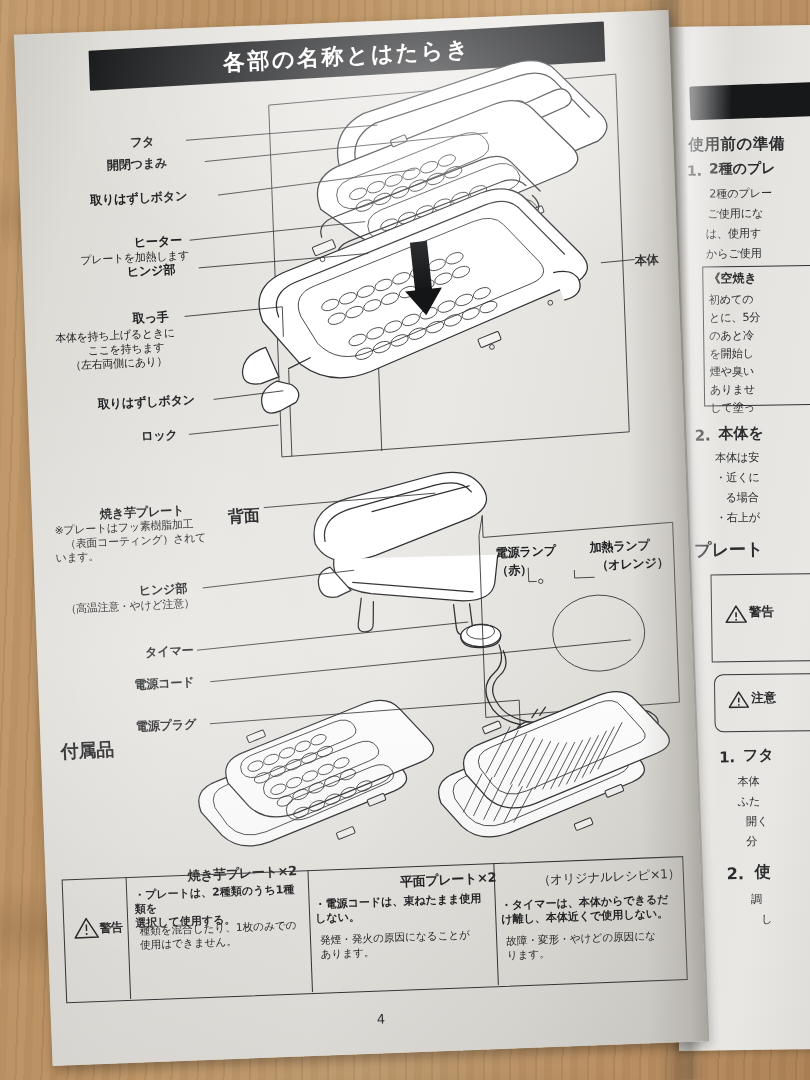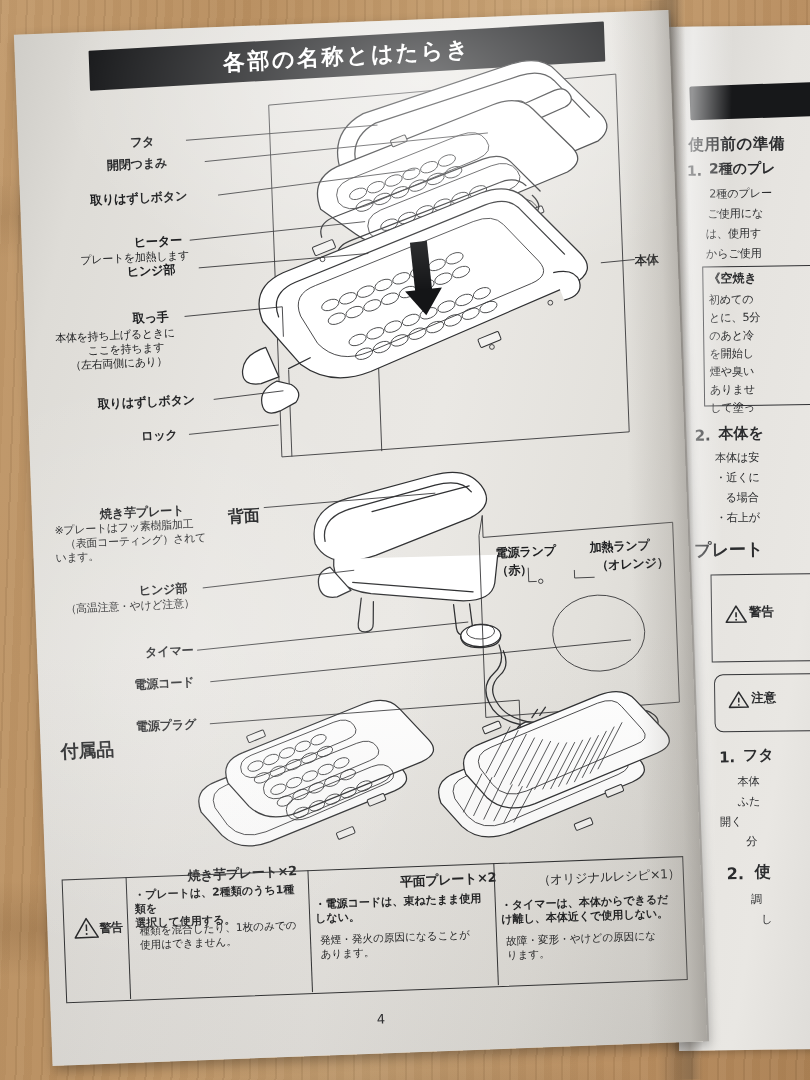--- a/index.html
+++ b/index.html
@@ -173,21 +173,21 @@
       <polygon points="11,2 21,18 1,18" fill="none" stroke="#2b2c2e" stroke-width="1.6" stroke-linejoin="round"></polygon>
       <line x1="11" y1="8" x2="11" y2="13" stroke="#2b2c2e" stroke-width="1.6"></line>
       <circle cx="11" cy="15.6" r=".9" fill="#2b2c2e"></circle>
     </svg>
     <div class="r-txt r-warn" style="left:77px;top:664px;">注意</div>
 
     <div class="r-txt r-sub" style="left:44px;top:722px;font-size:15px;">1.</div>
     <div class="r-txt r-sub" style="left:68px;top:720px;font-size:15px;">フタ</div>
     <div class="r-txt r-body" style="left:62px;top:748px;">本体</div>
     <div class="r-txt r-body" style="left:62px;top:768px;">ふた</div>
-    <div class="r-txt r-body" style="left:44px;top:788px;">開く</div>
+    <div class="r-txt r-body" style="left:70px;top:788px;">開く</div>
     <div class="r-txt r-body" style="left:70px;top:808px;">分</div>
 
     <div class="r-txt r-sub" style="left:50px;top:838px;font-size:16px;">2.</div>
     <div class="r-txt r-sub" style="left:78px;top:836px;font-size:16px;">使</div>
     <div class="r-txt r-body" style="left:74px;top:866px;">調</div>
     <div class="r-txt r-body" style="left:84px;top:886px;">し</div>
 
     <div class="sheen"></div>
   </div>
 

